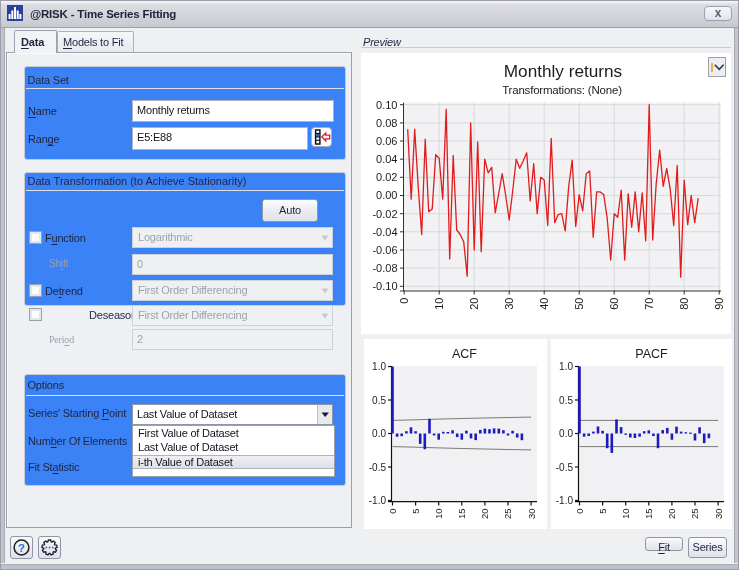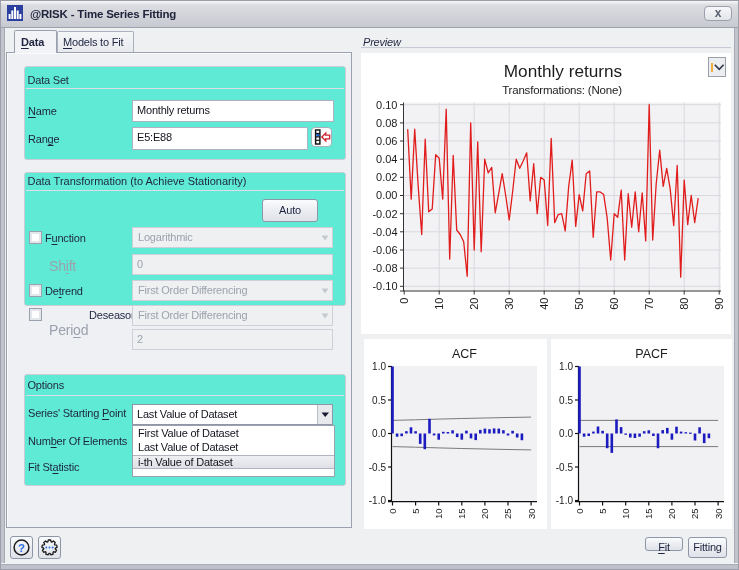--- a/index.html
+++ b/index.html
@@ -1,22 +1,22 @@
 <!DOCTYPE html>
 <html><head><meta charset="utf-8"><style>
 html,body{margin:0;padding:0;width:739px;height:570px;overflow:hidden;
 font-family:"Liberation Sans",sans-serif;}
 *{box-sizing:border-box;}
 .abs{position:absolute;}
 body{position:relative;background:#eff0f2;}
 .lbl{font-size:11px;letter-spacing:-0.2px;color:#1f2440;white-space:nowrap;}
-.dlbl{font-size:14px;letter-spacing:-0.2px;color:#9ba1ad;white-space:nowrap;}
+.dlbl{font-size:10px;letter-spacing:-0.2px;color:#9ba1ad;white-space:nowrap;}
 .tb{background:#fff;border:1px solid #adb3c2;font-size:11px;letter-spacing:-0.2px;color:#14141e;padding:3px 4px 0 4px;}
 .dis{background:#eff0f2;border:1px solid #cdd0d8;color:#9da3ad;}
-.grp{position:absolute;border:1px solid #c9ccd4;border-radius:3px;background:#5eead4;}
+.grp{position:absolute;border:1px solid #c9ccd4;border-radius:3px;background:#3b82f6;}
 .gcap{position:absolute;left:2.5px;top:3px;font-size:11px;letter-spacing:-0.2px;color:#1f2440;}
 .gline{position:absolute;left:1px;right:1px;height:1px;background:#dcdfe6;}
 .btn{position:absolute;border:1px solid #8f96a8;border-radius:3px;
 background:linear-gradient(#fbfcfd,#eceef2 45%,#dfe2e9);color:#1f2440;
 font-size:11px;letter-spacing:-0.2px;text-align:center;}
 u{text-underline-offset:1.5px;}
 </style></head><body>
 <div class="abs" style="left:0;top:0;width:739px;height:1px;background:#9a9da8"></div>
 <div class="abs" style="left:0;top:1px;width:1px;height:568px;background:#9da0ab"></div>
 <div class="abs" style="left:1px;top:28px;width:3px;height:536px;background:#c2c4cc"></div>
@@ -81,21 +81,21 @@
 <div class="abs" style="left:29px;top:284px;width:13px;height:13px;background:#fff;border:1px solid #9ba1ac;box-shadow:inset 0 0 0 2px #e3e6ea;"></div>
 <div class="abs lbl" style="left:45px;top:285px;">De<u>t</u>rend</div>
 <div class="abs dis" style="left:132px;top:280px;width:201px;height:21px;font-size:11px;letter-spacing:-0.2px;padding:3px 0 0 5px;">First Order Differencing<svg width="8" height="6" style="position:absolute;right:3.5px;top:7px">
       <path d="M0.5 0.5 L7.5 0.5 L4 5.5 Z" fill="#c6c9d0"></path>
     </svg></div>
 <div class="abs" style="left:29px;top:308px;width:13px;height:13px;background:#fff;border:1px solid #9ba1ac;box-shadow:inset 0 0 0 2px #e3e6ea;"></div>
 <div class="abs lbl" style="left:45px;top:309px;margin-left:44px;">Deseasonali<u>z</u>e</div>
 <div class="abs dis" style="left:132px;top:305px;width:201px;height:21px;font-size:11px;letter-spacing:-0.2px;padding:3px 0 0 5px;">First Order Differencing<svg width="8" height="6" style="position:absolute;right:3.5px;top:7px">
       <path d="M0.5 0.5 L7.5 0.5 L4 5.5 Z" fill="#c6c9d0"></path>
     </svg></div>
-<div class="abs dlbl" style="left:49px;top:322px;">Peri<u>o</u>d</div>
+<div class="abs dlbl" style="left:49px;top:334px;font-family:Liberation Serif, serif;">Peri<u>o</u>d</div>
 <div class="abs tb dis" style="left:132px;top:329px;width:201px;height:21px;">2</div>
 <div class="grp" style="left:24px;top:374px;width:322px;height:112px;">
 <div class="gcap" style="top:4px;">Options</div>
 <div class="gline" style="top:20px;"></div>
 </div>
 <div class="abs lbl" style="left:28px;top:406.5px;">Series' Starting <u>P</u>oint</div>
 <div class="abs lbl" style="left:28px;top:435px;">Num<u>b</u>er Of Elements</div>
 <div class="abs lbl" style="left:28px;top:461px;">Fit St<u>a</u>tistic</div>
 <div class="abs" style="left:132px;top:404px;width:201px;height:21px;background:#fff;border:1px solid #8f96a8;">
 <div class="abs" style="left:4px;top:3px;font-size:11px;letter-spacing:-0.2px;color:#14141e;">Last Value of Dataset</div>
@@ -320,12 +320,12 @@
       <rect x="128.8" y="92.6" width="2.6" height="1.9" fill="#1b1bc0"></rect>
       <rect x="133.5" y="93.2" width="2.6" height="1.3" fill="#1b1bc0"></rect>
       <rect x="138.1" y="93.6" width="2.6" height="1.2" fill="#1b1bc0"></rect>
       <rect x="142.7" y="94.5" width="2.6" height="7.0" fill="#1b1bc0"></rect>
       <rect x="147.3" y="88.3" width="2.6" height="6.2" fill="#1b1bc0"></rect>
       <rect x="151.9" y="94.5" width="2.6" height="9.6" fill="#1b1bc0"></rect>
       <rect x="156.6" y="94.5" width="2.6" height="4.7" fill="#1b1bc0"></rect>
     </svg>
 </div>
 <div class="btn" style="left:645px;top:537px;width:38px;height:14px;line-height:19px;"><u>F</u>it</div>
-<div class="btn" style="left:688px;top:537px;width:39px;height:21px;line-height:19px;">Fitting</div>
+<div class="btn" style="left:688px;top:537px;width:39px;height:21px;line-height:19px;">Series</div>
 </body></html>

